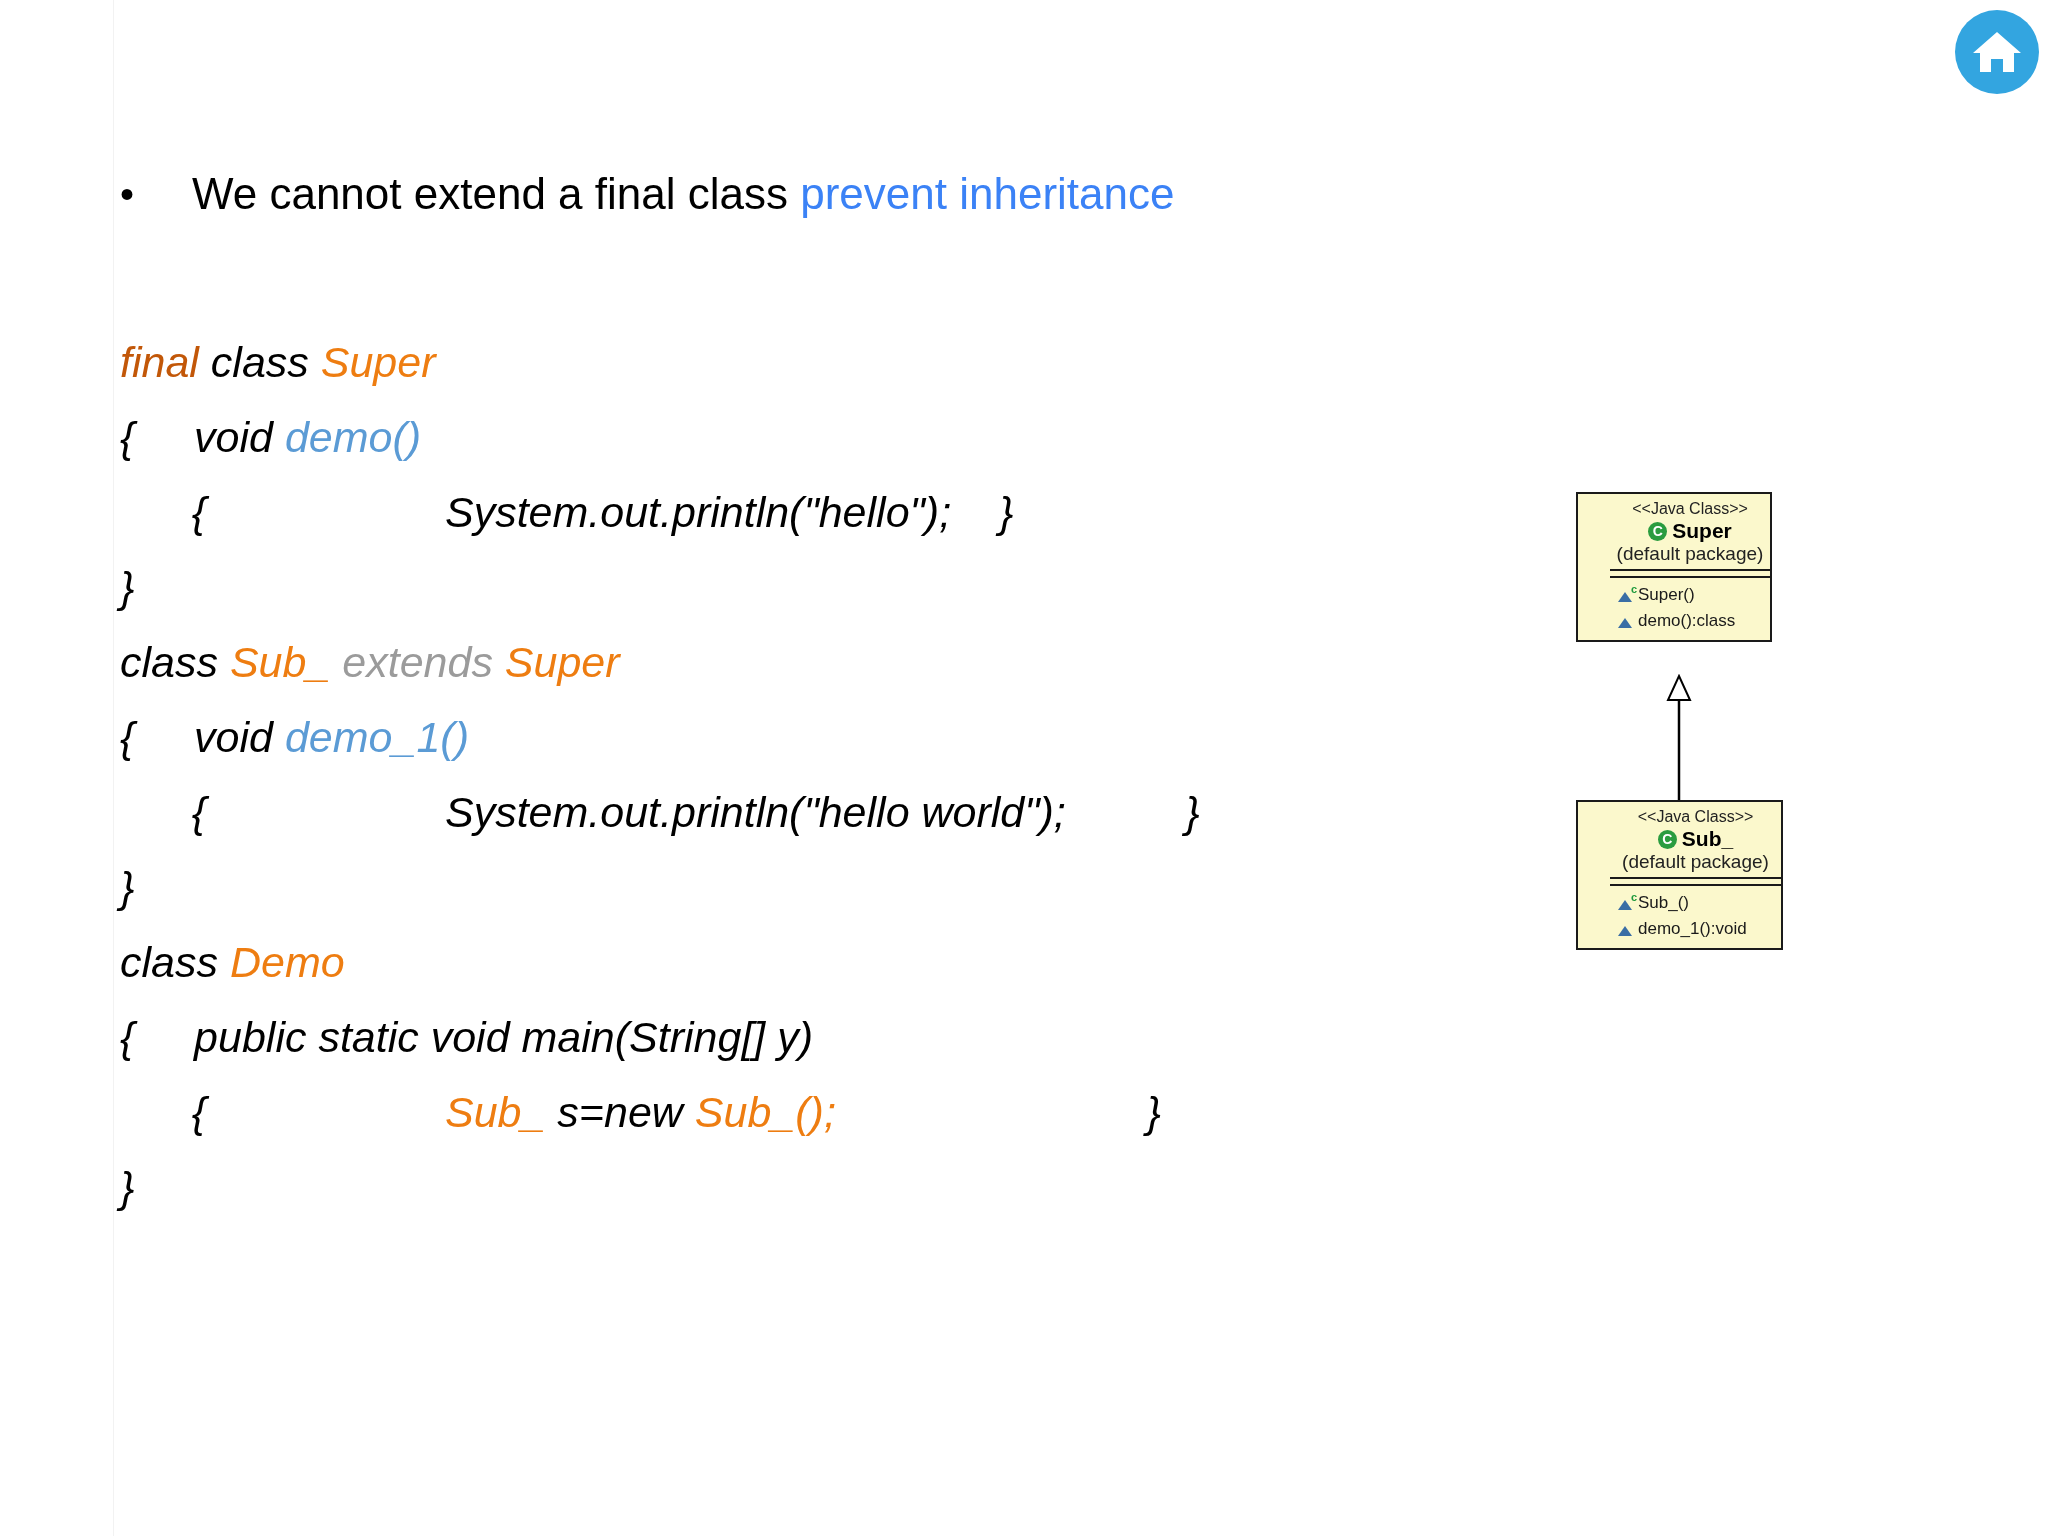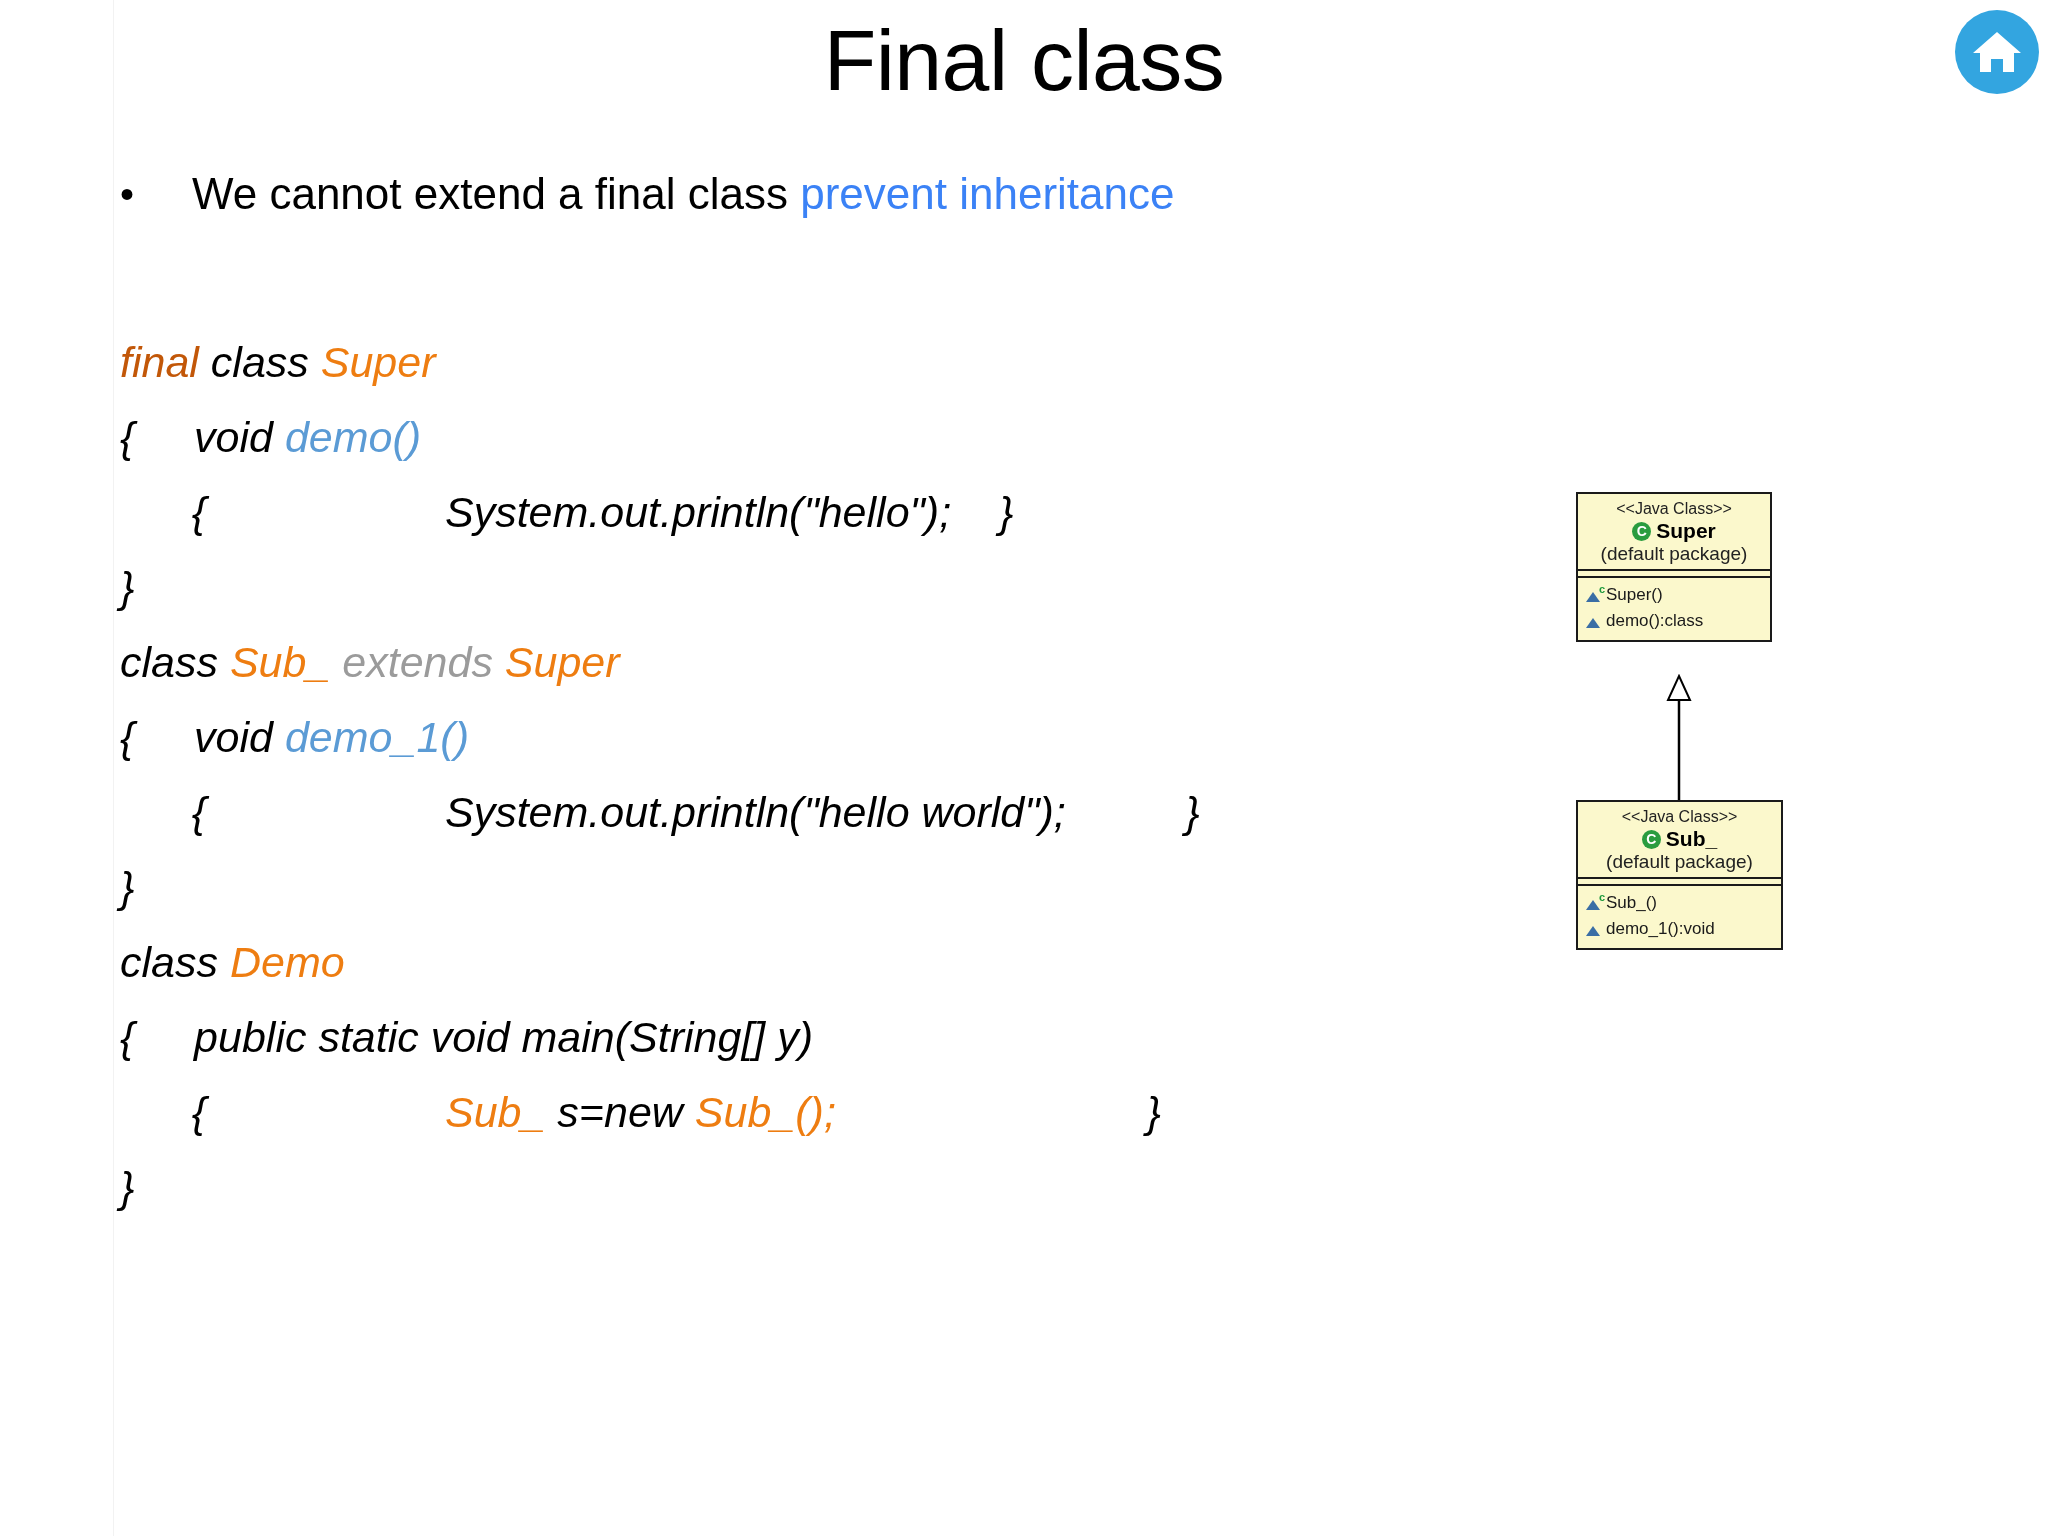--- a/index.html
+++ b/index.html
@@ -103,20 +103,21 @@
     top: 492px;
     width: 240px;
     height: 540px;
   }
   .uml-box {
     position: absolute;
     background: #fbf8cc;
     border: 2px solid #1a1a1a;
     box-sizing: border-box;
     font-family: "Liberation Sans", sans-serif;
+    padding-left: 32px;
   }
   #uml-box-super { left: 0px;  top: 0px;   width: 196px; }
   #uml-box-sub   { left: 0px;  top: 308px; width: 207px; }
 
   .uml-header {
     padding: 5px 0 6px 0;
     text-align: center;
   }
   .uml-stereotype {
     font-size: 16px;
@@ -198,21 +199,20 @@
     height: 128px;
   }
 </style>
 </head>
 <body>
 
 <div id="slide">
 
   <div id="left-rule"></div>
 
-  <div id="page-title">Final class</div>
 
   <div id="home-button">
     <svg width="52" height="48" viewBox="0 0 52 48" aria-hidden="true">
       <path d="M26 4 L50 25 L43 25 L43 44 L32 44 L32 31 L20 31 L20 44 L9 44 L9 25 L2 25 Z" fill="#ffffff"></path>
     </svg>
   </div>
 
   <div id="bullet-row">
     <span class="bullet-mark">•</span><span class="bullet-text">We cannot extend a final class </span><span class="bullet-accent">prevent inheritance</span>
   </div>

